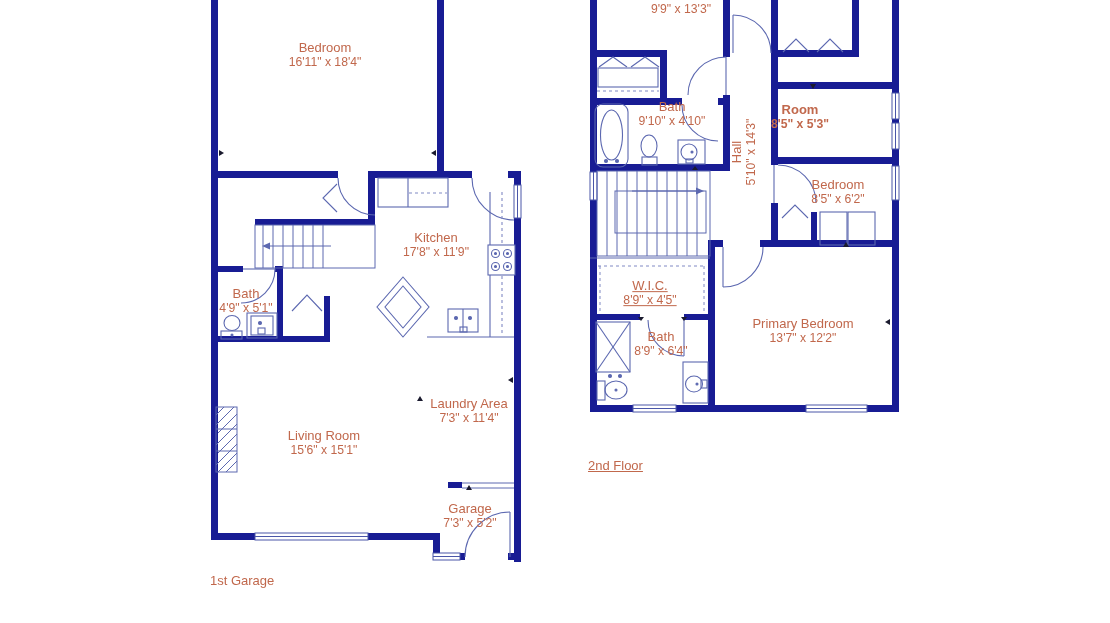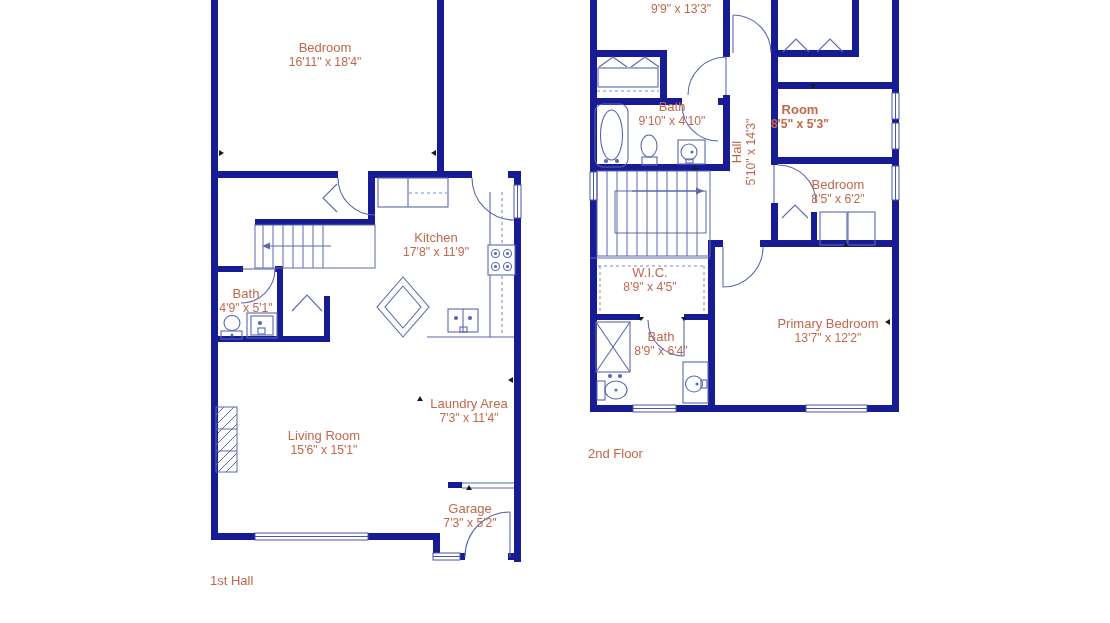--- a/index.html
+++ b/index.html
@@ -370,48 +370,48 @@
     <div class="room-dims">15'6" x 15'1"</div>
   </div>
   <div class="room-label" style="left:469px;top:411px;">
     <div class="room-name">Laundry Area</div>
     <div class="room-dims">7'3" x 11'4"</div>
   </div>
   <div class="room-label" style="left:470px;top:516px;">
     <div class="room-name">Garage</div>
     <div class="room-dims">7'3" x 5'2"</div>
   </div>
-  <div class="floor-label" style="left:210px;top:573px;">1st Hall</div>
+  <div class="floor-label" style="left:210px;top:573px;">1st Garage</div>
 
   <div class="room-label" style="left:681px;top:9px;">
     <div class="room-dims">9'9" x 13'3"</div>
   </div>
   <div class="room-label" style="left:672px;top:114px;">
     <div class="room-name">Bath</div>
     <div class="room-dims">9'10" x 4'10"</div>
   </div>
   <div class="room-label rot" style="left:744px;top:152px;">
     <div class="room-name">Hall</div>
     <div class="room-dims">5'10" x 14'3"</div>
   </div>
   <div class="room-label" style="left:800px;top:117px;font-weight:bold;">
     <div class="room-name">Room</div>
     <div class="room-dims">8'5" x 5'3"</div>
   </div>
   <div class="room-label" style="left:838px;top:192px;">
     <div class="room-name">Bedroom</div>
     <div class="room-dims">8'5" x 6'2"</div>
   </div>
-  <div class="room-label" style="left:650px;top:280px;">
+  <div class="room-label" style="left:650px;top:293px;text-decoration:underline;">
     <div class="room-name">W.I.C.</div>
     <div class="room-dims">8'9" x 4'5"</div>
   </div>
   <div class="room-label" style="left:661px;top:344px;">
     <div class="room-name">Bath</div>
     <div class="room-dims">8'9" x 6'4"</div>
   </div>
-  <div class="room-label" style="left:828px;top:331px;">
+  <div class="room-label" style="left:803px;top:331px;">
     <div class="room-name">Primary Bedroom</div>
     <div class="room-dims">13'7" x 12'2"</div>
   </div>
-  <div class="floor-label" style="left:588px;top:446px;">2nd Floor</div>
+  <div class="floor-label" style="left:588px;top:458px;text-decoration:underline;">2nd Floor</div>
 
 </div>
 
 </body></html>

